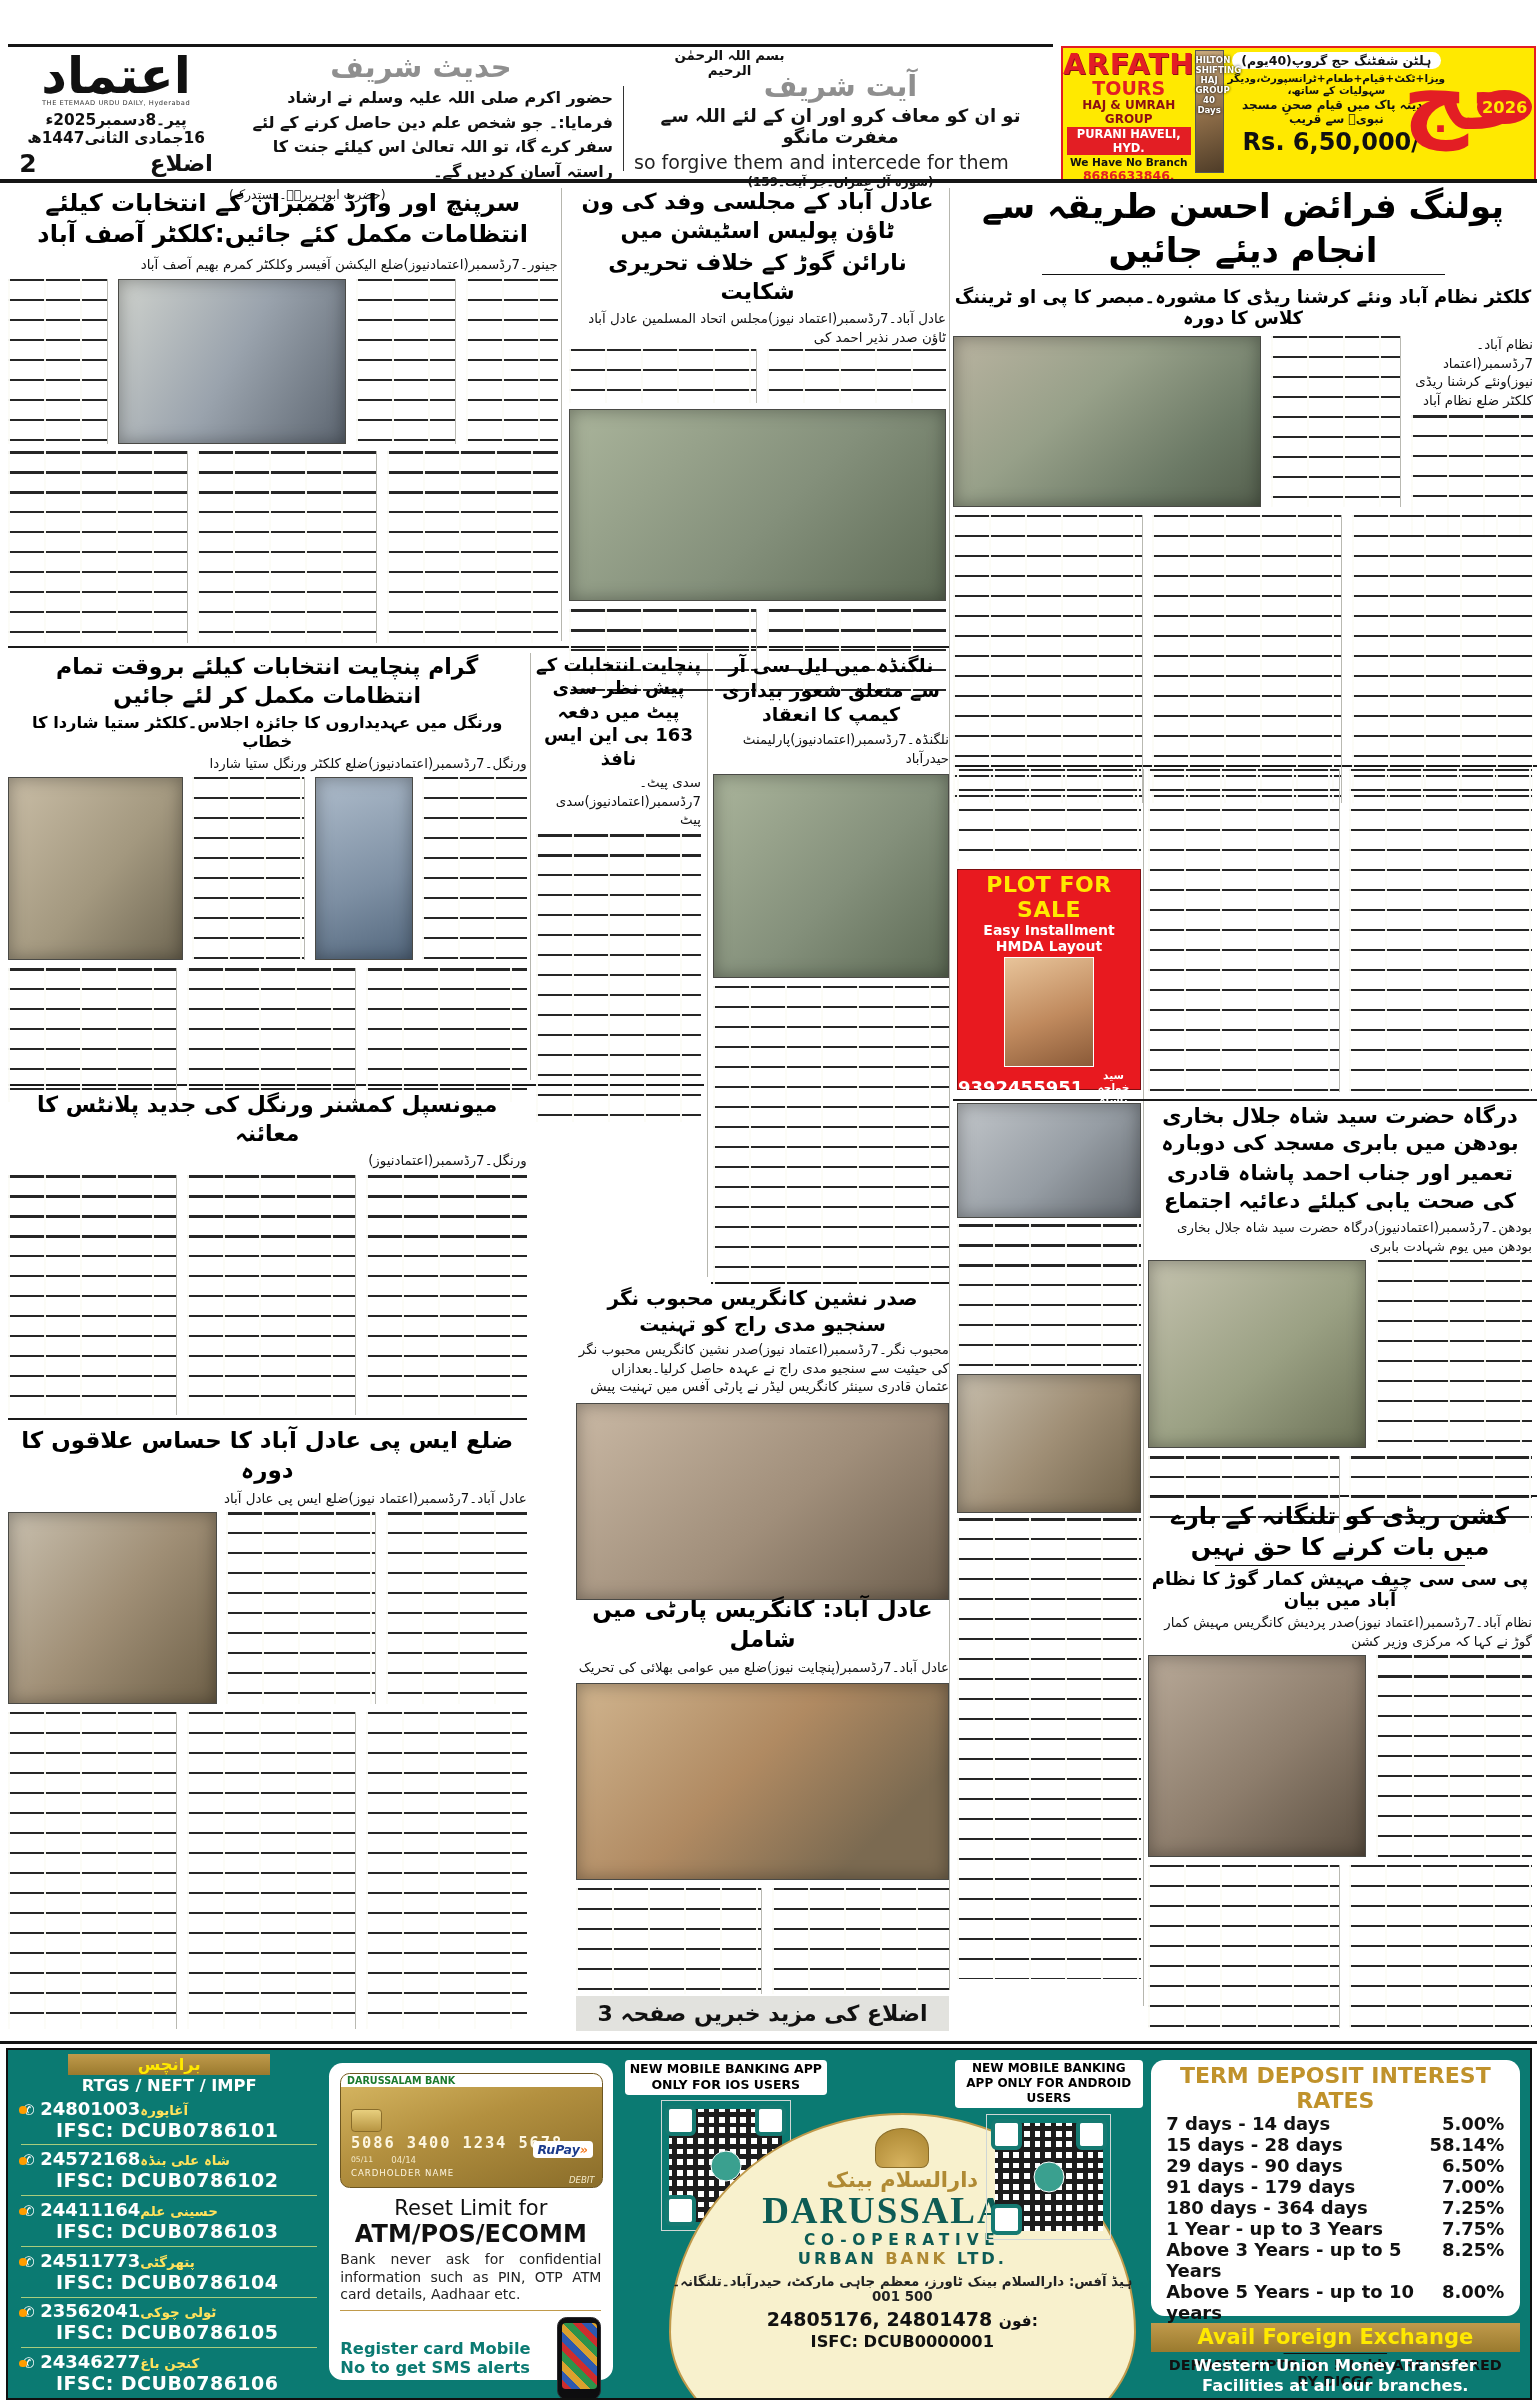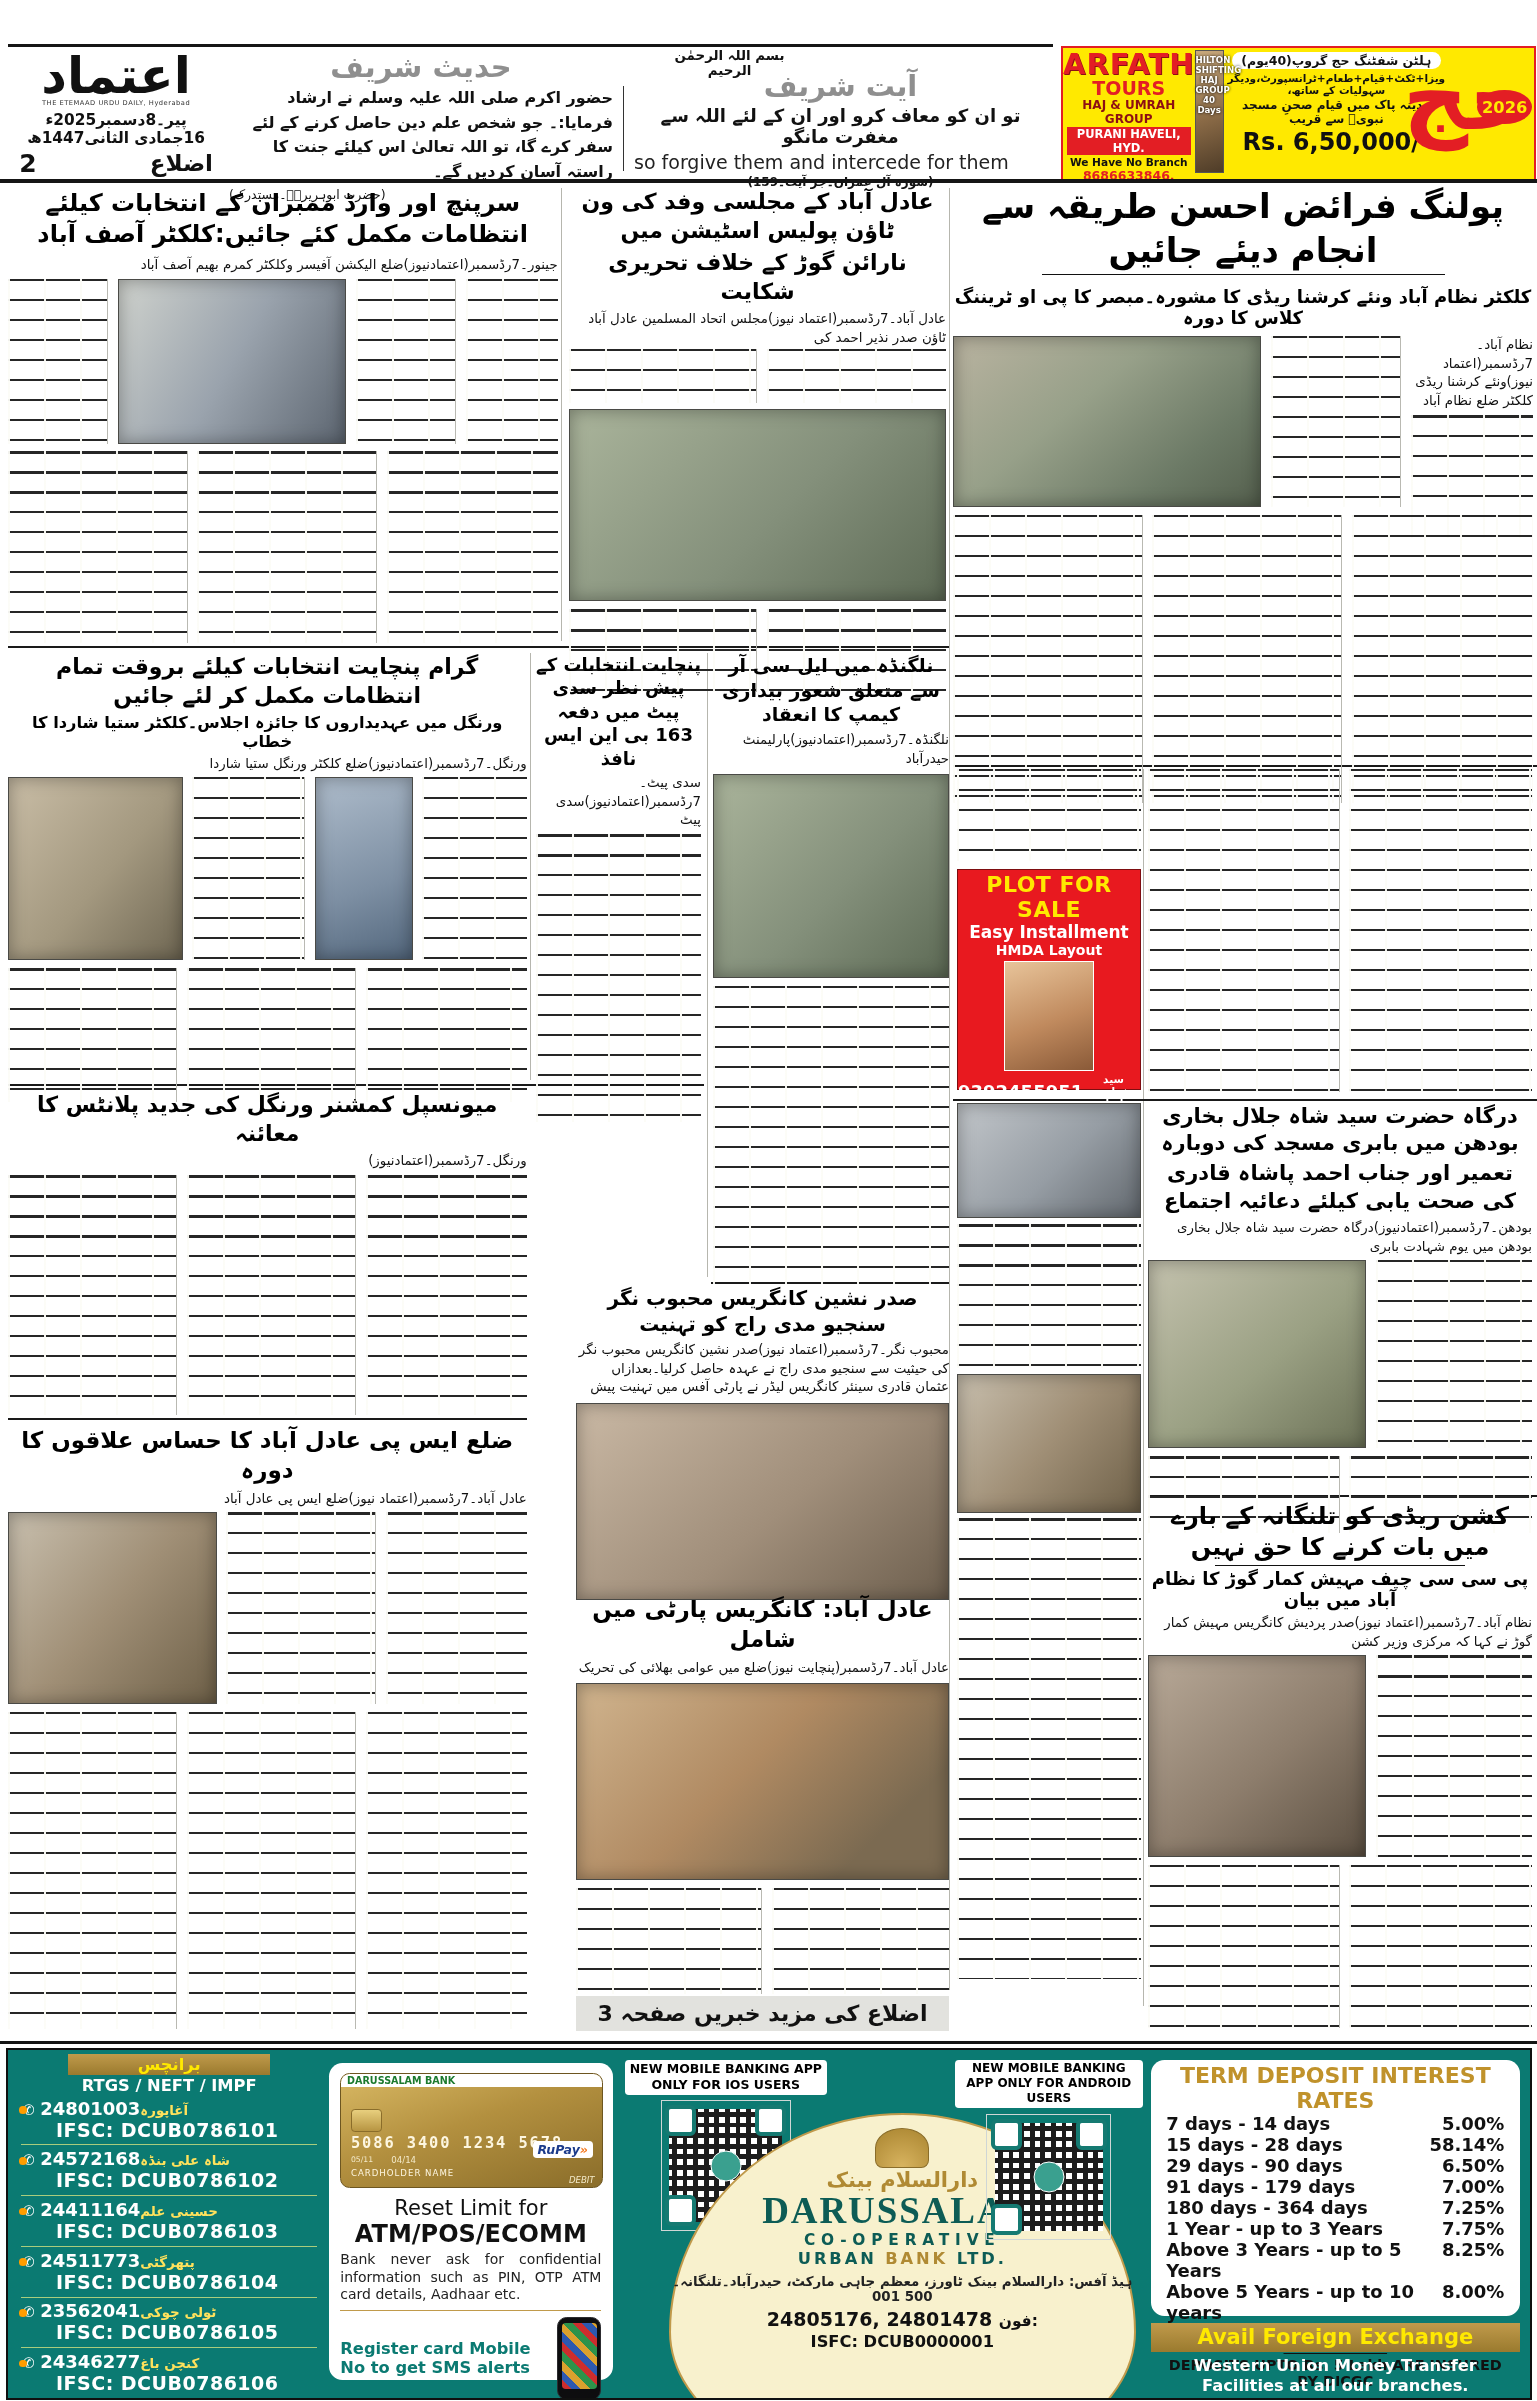--- a/index.html
+++ b/index.html
@@ -219,21 +219,21 @@
     <div class="hl" style="font-size:19px">نلگنڈہ میں ایل سی آر سے متعلق شعور بیداری کیمپ کا انعقاد</div>
     <span class="dateline" style="margin-top:3.8px">نلگنڈہ۔7رڈسمبر(اعتمادنیوز)پارلیمنٹ حیدرآباد</span>
     <div class="photo ph-group" style="width:100%;height:204px;margin-top:5.8px;box-sizing:border-box"></div>
     <div class="sim" style="height:298px;margin-top:7.7px"></div>
   </div>
 
   <div class="abs" style="left:957px;top:769px;width:184px;height:327px">
     <div class="sim" style="height:92px"></div>
     <div class="plot" style="margin-top:7.7px;height:219px;position:relative">
       <div style="font-size:22px;font-weight:bold;color:#ffe900;letter-spacing:0.5px;margin-top:1.9px">PLOT FOR SALE</div>
-      <div style="font-size:17px;font-weight:bold">Easy Installment</div>
+      <div style="font-size:14px;font-weight:bold">Easy Installment</div>
       <div style="font-size:14px;font-weight:bold">HMDA Layout</div>
       <div style="width:88px;height:108px;margin:3.8px auto 1.9px;background:linear-gradient(160deg,#e8c49a,#c08a5e 55%,#8a5a38);border:1.9px solid #fff"></div>
       <div style="display:flex;justify-content:center;gap:3.8px;align-items:center">
         <span style="font-size:18px;font-weight:bold">9392455951</span>
         <span class="urdu" style="font-size:10.6px;font-weight:bold">سید خواجہ پاشاہ</span>
       </div>
     </div>
   </div>
 
   <div class="abs colrow" style="left:1148px;top:769px;width:384px;height:323px">

